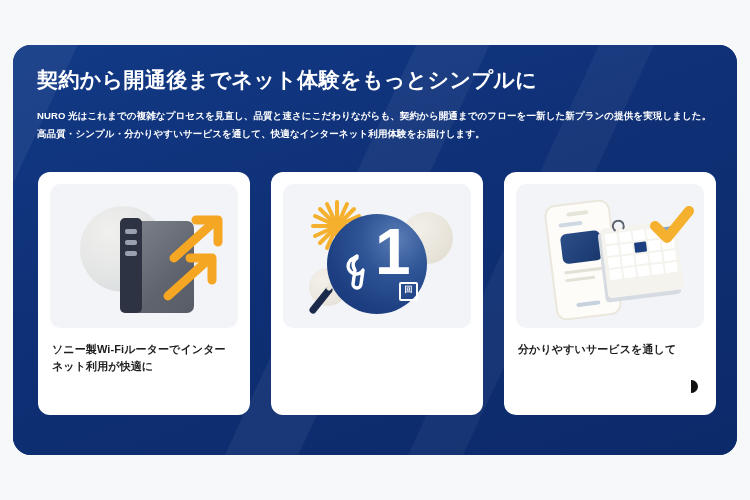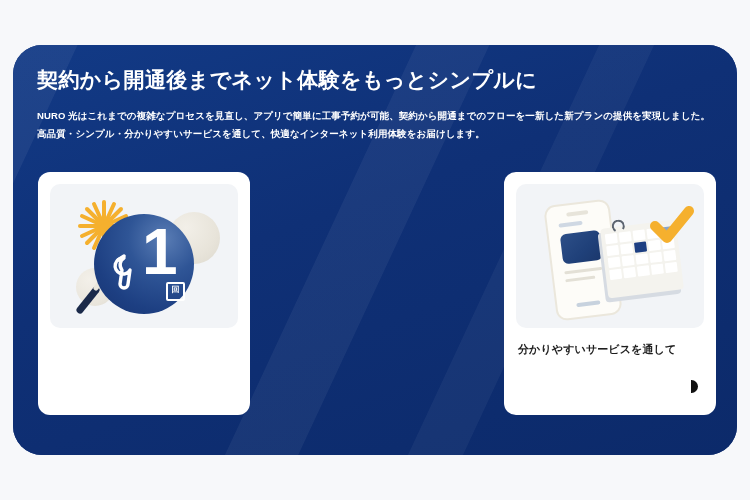--- a/index.html
+++ b/index.html
@@ -15,21 +15,21 @@
     position: relative;
   }
 
   
   .hero {
     position: absolute;
     left: 13px;
     top: 45px;
     width: 724px;
     height: 410px;
-    border-radius: 29px;
+    border-radius: 18px;
     background: #0f3076;
     overflow: hidden;
     box-sizing: border-box;
   }
   
   .hero-sheen {
     position: absolute;
     inset: 0;
     background:
       linear-gradient(115deg, rgba(255,255,255,0.055) 0 7%, rgba(255,255,255,0) 7.1% 100%),
@@ -272,27 +272,48 @@
 </style>
 </head>
 <body>
 
 <div class="hero">
   <div class="hero-sheen"></div>
 
   <div class="hero-inner">
     <h1 class="hero-title">契約から開通後までネット体験をもっとシンプルに</h1>
     <p class="hero-desc">
-      <span>NURO 光はこれまでの複雑なプロセスを見直し、アプリで簡単に工事予約が可能、契約から開通までのフローを一新した新プランの提供を実現しました。</span>
+      <span>NURO 光はこれまでの複雑なプロセスを見直し、品質と速さにこだわりながらも、契約から開通までのフローを一新した新プランの提供を実現しました。</span>
       <span>高品質・シンプル・分かりやすいサービスを通して、快適なインターネット利用体験をお届けします。</span>
     </p>
   </div>
 
   <div class="cards">
 
+    <div class="card">
+      <div class="card-figure">
+        <div class="ill">
+          <div class="blob-grey"></div>
+          <div class="router-body"></div>
+          <div class="router-dark"></div>
+          <div class="led l1"></div>
+          <div class="led l2"></div>
+          <div class="led l3"></div>
+          <svg class="arrow" style="left:118px; top:28px;" width="62" height="52" viewBox="0 0 62 52">
+            <path d="M6 46 L46 10" stroke="#f5a623" stroke-width="9" stroke-linecap="round"></path>
+            <path d="M28 8 L50 8 L50 30" stroke="#f5a623" stroke-width="9" stroke-linecap="round" stroke-linejoin="round" fill="none"></path>
+          </svg>
+          <svg class="arrow" style="left:112px; top:66px;" width="62" height="52" viewBox="0 0 62 52">
+            <path d="M6 46 L46 10" stroke="#f5a623" stroke-width="9" stroke-linecap="round"></path>
+            <path d="M28 8 L50 8 L50 30" stroke="#f5a623" stroke-width="9" stroke-linecap="round" stroke-linejoin="round" fill="none"></path>
+          </svg>
+        </div>
+      </div>
+      <div class="card-title">ソニー製Wi-Fiルーターでインターネット利用が快適に</div>
+    </div>
 
     <div class="card">
       <div class="card-figure">
         <div class="ill">
           <div class="blob-beige-a"></div>
           <div class="blob-beige-b"></div>
 
           <svg class="star" width="56" height="56" viewBox="0 0 56 56">
             <g stroke="#f5b02e" stroke-width="4" stroke-linecap="round">
               <line x1="28" y1="4" x2="28" y2="52"></line>

